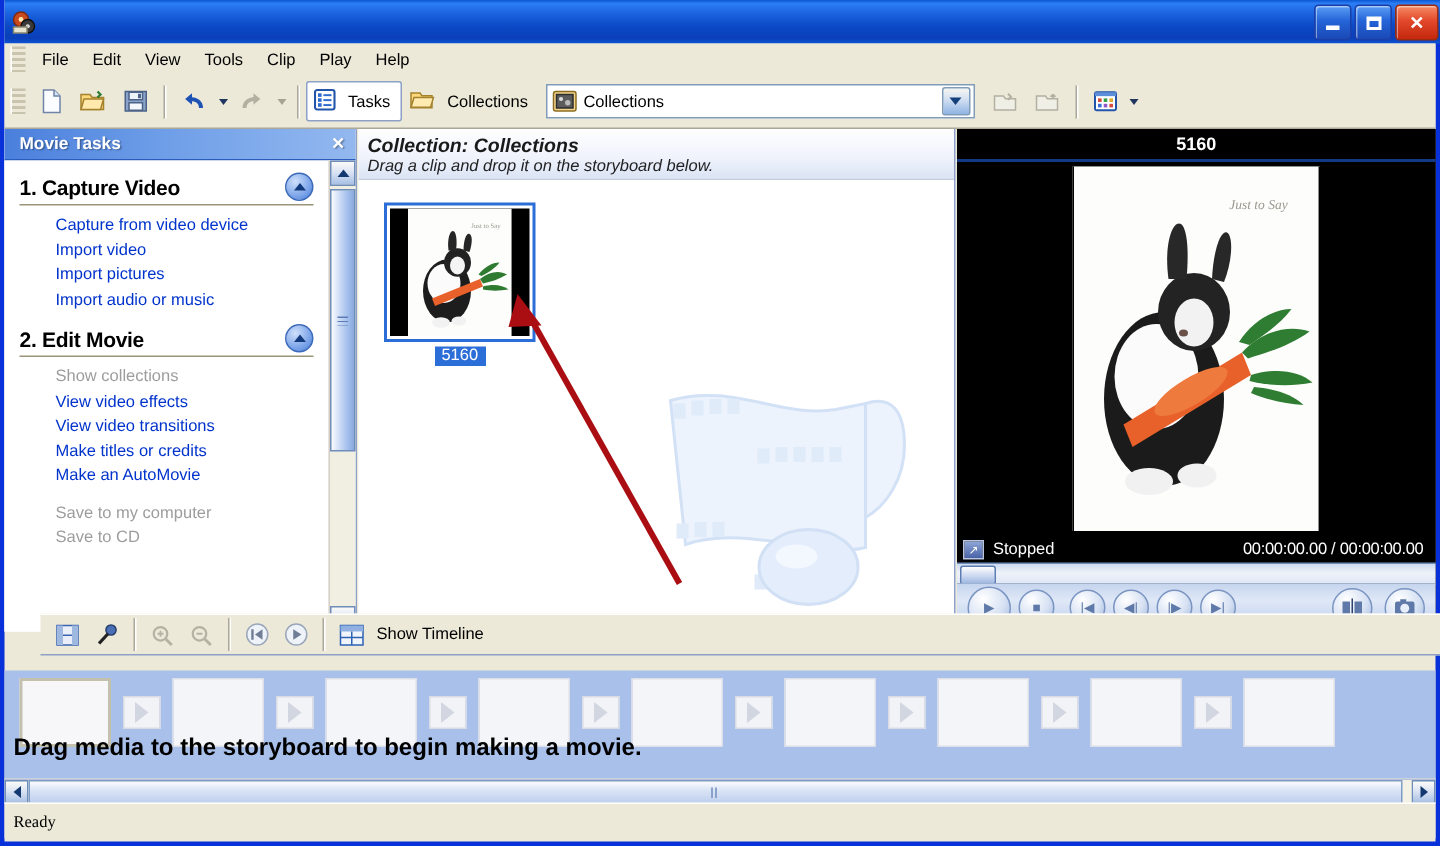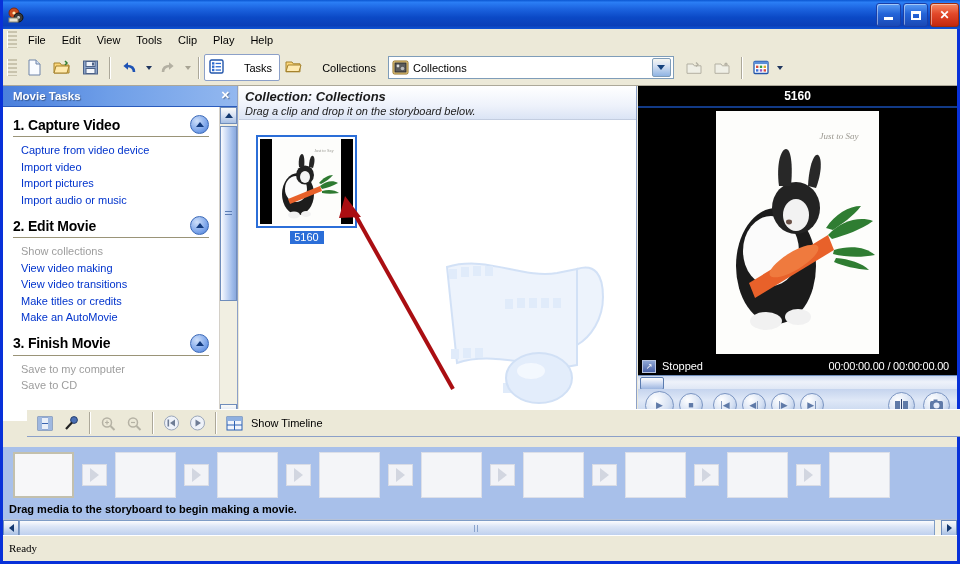--- a/index.html
+++ b/index.html
@@ -65,21 +65,21 @@
   }
   .tb-sep{width:1px;height:22px;background:#aca899;margin:0 5px;box-shadow:1px 0 0 #fff;}
   .tb-btn{
     width:26px;height:26px;display:flex;align-items:center;justify-content:center;
     border:1px solid transparent;border-radius:2px;position:relative;
   }
   .tb-arrow{width:11px;height:26px;display:flex;align-items:center;justify-content:center;}
   .tb-arrow:after{content:"";border-left:3.5px solid transparent;border-right:3.5px solid transparent;border-top:4px solid #20365f;}
   .tb-arrow.dis:after{border-top-color:#a7a393;}
   .mode-btn{
-    height:25px;display:flex;align-items:center;gap:20px;padding:0 7px 0 4px;
+    height:25px;display:flex;align-items:center;gap:8px;padding:0 7px 0 4px;
     border:1px solid transparent;border-radius:2px;font-size:11px;
   }
   .mode-btn.active{background:#fff;border:1px solid #8ca0c8;}
   .combo{
     height:21px;width:284px;background:#fff;border:1px solid #7f9db9;
     display:flex;align-items:center;margin-left:4px;position:relative;
   }
   .combo .cico{width:17px;height:15px;margin:0 4px 0 3px;flex:0 0 auto;}
   .combo .ctext{font-size:11px;flex:1;}
   .combo .cbtn{
@@ -114,21 +114,21 @@
   .tasks-body{position:absolute;left:0;top:21px;width:218px;height:314px;overflow:hidden;background:#fff;}
   .sect{margin:8px 12px 0 10px;}
   .sect-hdr{display:flex;align-items:center;justify-content:space-between;border-bottom:1px solid #9a9478;padding-bottom:2px;}
   .sect-title{font-size:14px;font-weight:bold;color:#000;letter-spacing:-.2px;}
   .chev{
     width:17px;height:17px;border-radius:50%;flex:0 0 auto;
     background:radial-gradient(circle at 35% 30%,#cfe0fa,#6f9be6 70%,#3f6fc4);
     border:1px solid #3c6ab8;display:flex;align-items:center;justify-content:center;
   }
   .chev:after{content:"";border-left:4px solid transparent;border-right:4px solid transparent;border-bottom:5px solid #123a7d;}
-  .links{margin:5px 0 0 8px;}
+  .links{margin:5px 0 0 24px;}
   .link{color:#0033cc;font-size:11px;line-height:16.5px;display:block;cursor:pointer;}
   .link.dis{color:#9d9d9d;cursor:default;}
   
   .vsb{position:absolute;right:0;top:21px;width:17px;height:314px;background:#f1efe2;border-left:1px solid #d4d0c8;}
   .vsb .ar{
     width:17px;height:17px;box-sizing:border-box;
     background:linear-gradient(to bottom,#fbfbf9,#dbe4f3 45%,#a8c0e4);
     border:1px solid #6f8dbb;display:flex;align-items:center;justify-content:center;
   }
   .vsb .ar.bot{position:absolute;bottom:0;left:0;}
@@ -233,21 +233,21 @@
     border:1px solid #dcdfe8;box-sizing:border-box;
   }
   .sb-cell.first{border:2px solid #c3c0ad;background:#f7f7f9;}
   .sb-trans{
     width:25px;height:22px;margin:0 8px;flex:0 0 auto;
     background:#f2f3f7;border:1px solid #d9dce5;box-sizing:border-box;
     display:flex;align-items:center;justify-content:center;
   }
   .sb-trans:after{content:"";border-top:7px solid transparent;border-bottom:7px solid transparent;border-left:9px solid #d2d6e0;}
   .sb-hint{
-    position:absolute;left:6px;top:56px;font-size:11px;font-weight:bold;color:#000;
+    position:absolute;left:6px;top:43px;font-size:16px;font-weight:bold;color:#000;
   }
   .hsb{
     position:absolute;left:0;top:519px;width:954px;height:16px;
     background:#f1efe2;display:flex;align-items:center;
     border-top:1px solid #b6c2d8;
   }
   .hsb .ar{
     width:16px;height:16px;box-sizing:border-box;
     background:linear-gradient(to bottom,#fbfbf9,#dbe4f3 45%,#a8c0e4);
     border:1px solid #6f8dbb;display:flex;align-items:center;justify-content:center;
@@ -444,32 +444,28 @@
           </div>
         </div>
 
         <div class="sect">
           <div class="sect-hdr">
             <span class="sect-title">2. Edit Movie</span>
             <span class="chev"></span>
           </div>
           <div class="links">
             <span class="link dis">Show collections</span>
-            <span class="link">View video making</span>
+            <span class="link">View video effects</span>
             <span class="link">View video transitions</span>
             <span class="link">Make titles or credits</span>
             <span class="link">Make an AutoMovie</span>
           </div>
         </div>
 
         <div class="sect">
-          <div class="sect-hdr">
-            <span class="sect-title">3. Finish Movie</span>
-            <span class="chev"></span>
-          </div>
           <div class="links">
             <span class="link dis">Save to my computer</span>
             <span class="link dis">Save to CD</span>
           </div>
         </div>
       </div>
 
       <div class="vsb">
         <div class="ar">
             <i class="up"></i>

